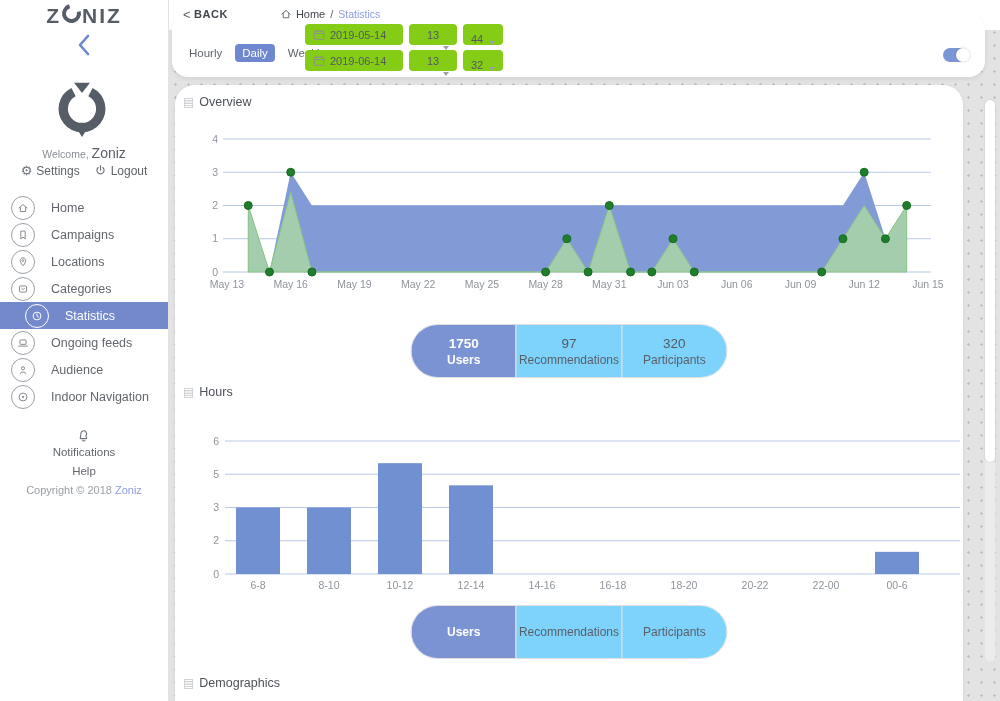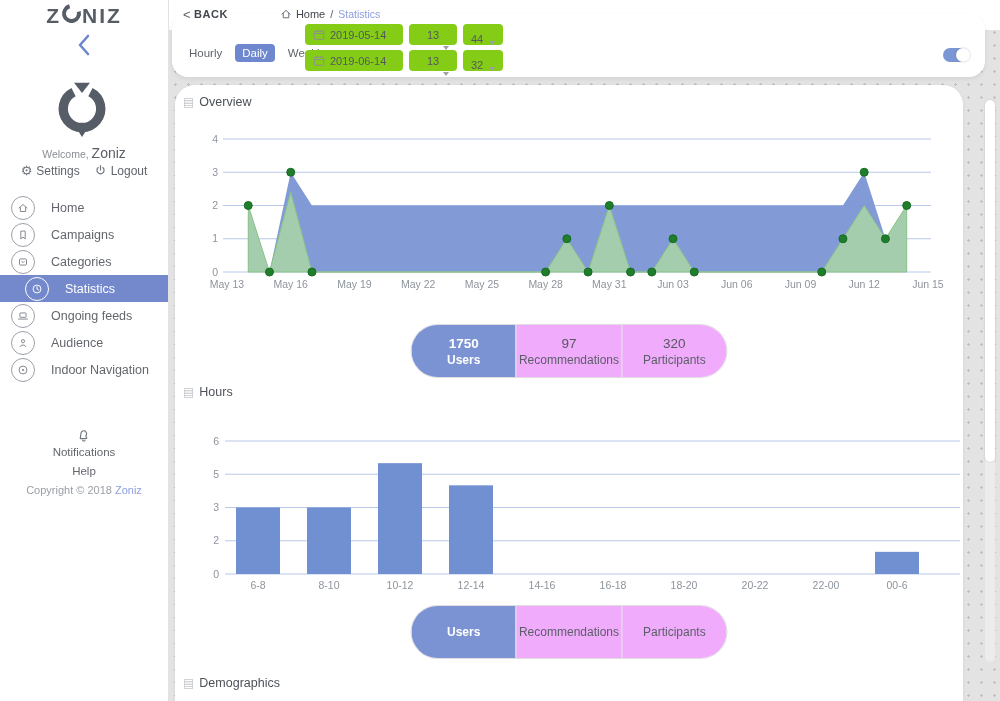--- a/index.html
+++ b/index.html
@@ -56,21 +56,21 @@
   .maincard{position:absolute;left:175px;top:85px;width:788px;height:616px;background:#fff;border-radius:20px 20px 0 0;box-shadow:0 1px 4px rgba(0,0,0,.06);overflow:hidden;}
   .sechead{position:absolute;left:8px;display:flex;align-items:center;gap:5px;font-size:12.5px;color:#4c5158;}
   .sqicon{color:#c3c6ca;font-size:12px;line-height:12px;}
   #ov-head{top:10px;} #hr-head{top:300px;} #dm-head{top:591px;}
   .chart-svg{position:absolute;left:0;}
   #overview-svg{top:45px;} #hours-svg{top:330px;}
   .ax{font-size:10.5px;fill:#8e949c;}
   
   .stat-pill{position:absolute;left:50%;transform:translateX(-50%);width:315px;height:52px;background:#fff;border:1px solid #dedede;border-radius:27px;display:flex;overflow:hidden;}
   #pill-overview{top:239px;} #pill-hours{top:520px;}
-  .seg{flex:1;display:flex;flex-direction:column;align-items:center;justify-content:center;cursor:pointer;background:#f0abfc;}
+  .seg{flex:1;display:flex;flex-direction:column;align-items:center;justify-content:center;cursor:pointer;background:#7dd3fc;}
   .seg + .seg{border-left:1px solid #e2e2e2;}
   .seg .v{font-size:13.5px;color:#55585e;}
   .seg .l{font-size:12px;color:#5a5f66;margin-top:2px;}
   .seg.one .l{margin-top:0;}
   .seg.active{background:#7b92d3;}
   .seg.active .v,.seg.active .l{color:#fff;font-weight:bold;}
   
   .scrolltrack{position:absolute;left:985px;top:100px;width:10px;height:562px;background:#ececec;border-radius:6px;}
   .scrollthumb{position:absolute;left:985px;top:100px;width:10px;height:362px;background:#fff;border-radius:6px;box-shadow:0 0 2px rgba(0,0,0,.18);cursor:pointer;}
 </style>
@@ -122,20 +122,29 @@
         </span>
       <span class="nav-label">Home</span>
     </div>
     <div class="nav-item">
       <span class="nav-ic">
           <svg width="14" height="14" viewBox="0 0 16 16">
             <path d="M5.5 3.5h5v9L8 10.3l-2.5 2.2z" fill="none" stroke="#81868d" stroke-width="1.1" stroke-linejoin="round"></path>
           </svg>
         </span>
       <span class="nav-label">Campaigns</span>
+    </div>
+    <div class="nav-item">
+      <span class="nav-ic">
+          <svg width="14" height="14" viewBox="0 0 16 16">
+            <path d="M8 3.2c-1.9 0-3.2 1.4-3.2 3.2 0 2.4 3.2 6 3.2 6s3.2-3.6 3.2-6c0-1.8-1.3-3.2-3.2-3.2z" fill="none" stroke="#81868d" stroke-width="1.1"></path>
+            <circle cx="8" cy="6.4" r="1.1" fill="none" stroke="#81868d" stroke-width="1"></circle>
+          </svg>
+        </span>
+      <span class="nav-label">Locations</span>
     </div>
     <div class="nav-item">
       <span class="nav-ic">
           <svg width="14" height="14" viewBox="0 0 16 16">
             <rect x="4" y="4.5" width="8" height="7" rx="1" fill="none" stroke="#81868d" stroke-width="1.1"></rect>
             <path d="M6.5 7.3 8 8.8l1.5-1.5" fill="none" stroke="#81868d" stroke-width="1.1" stroke-linecap="round" stroke-linejoin="round"></path>
           </svg>
         </span>
       <span class="nav-label">Categories</span>
     </div>

